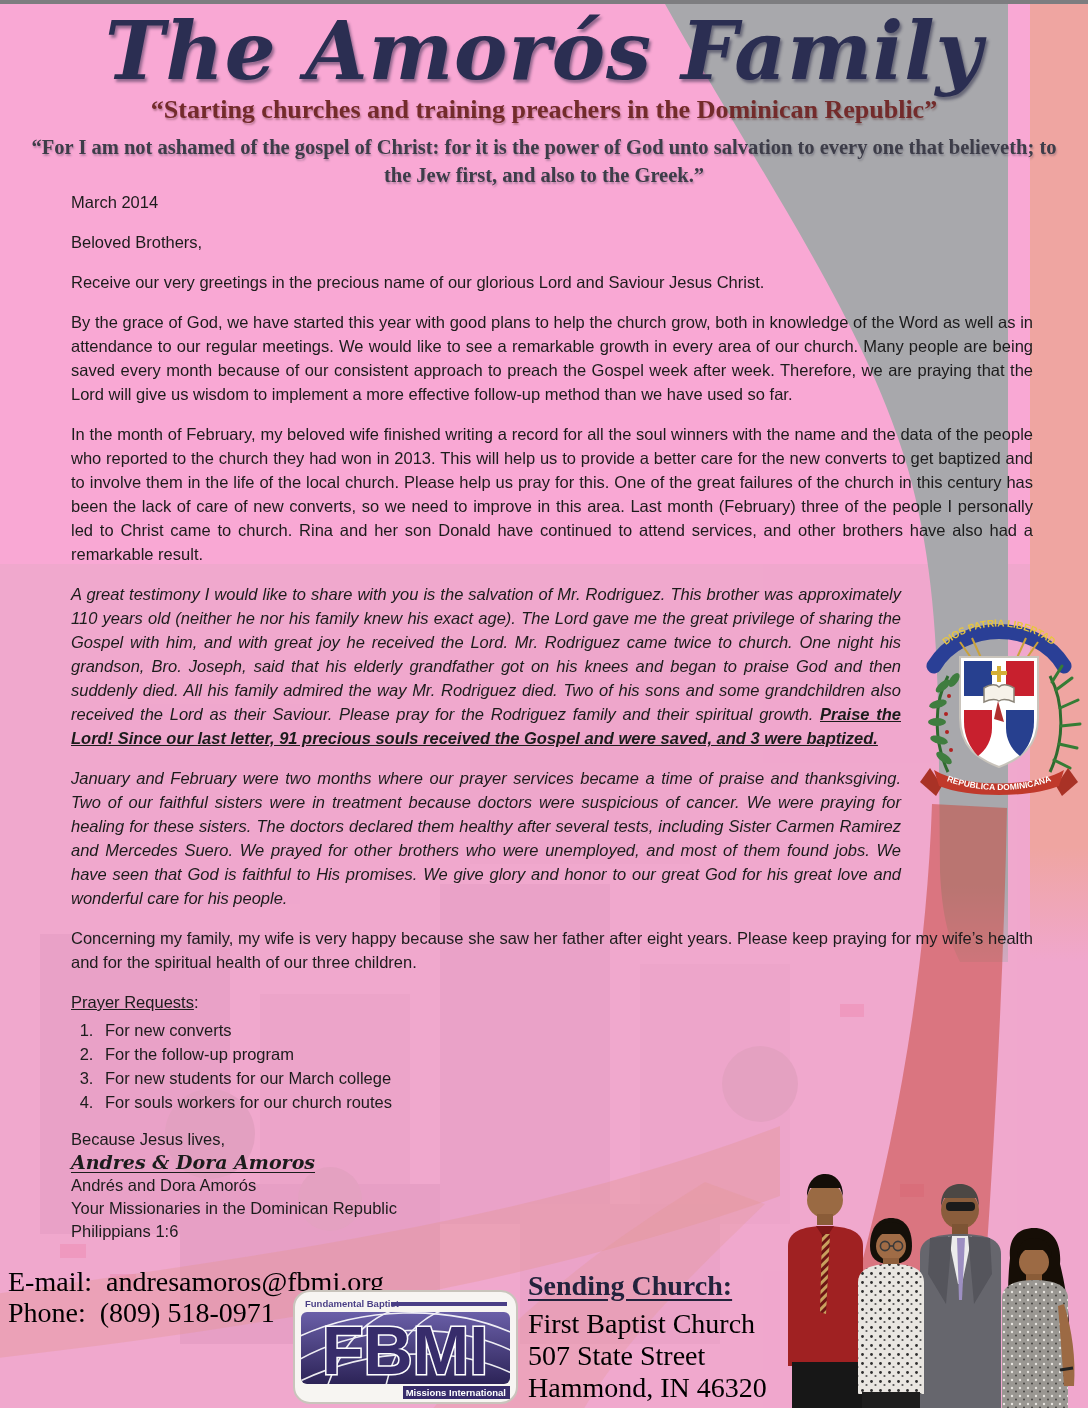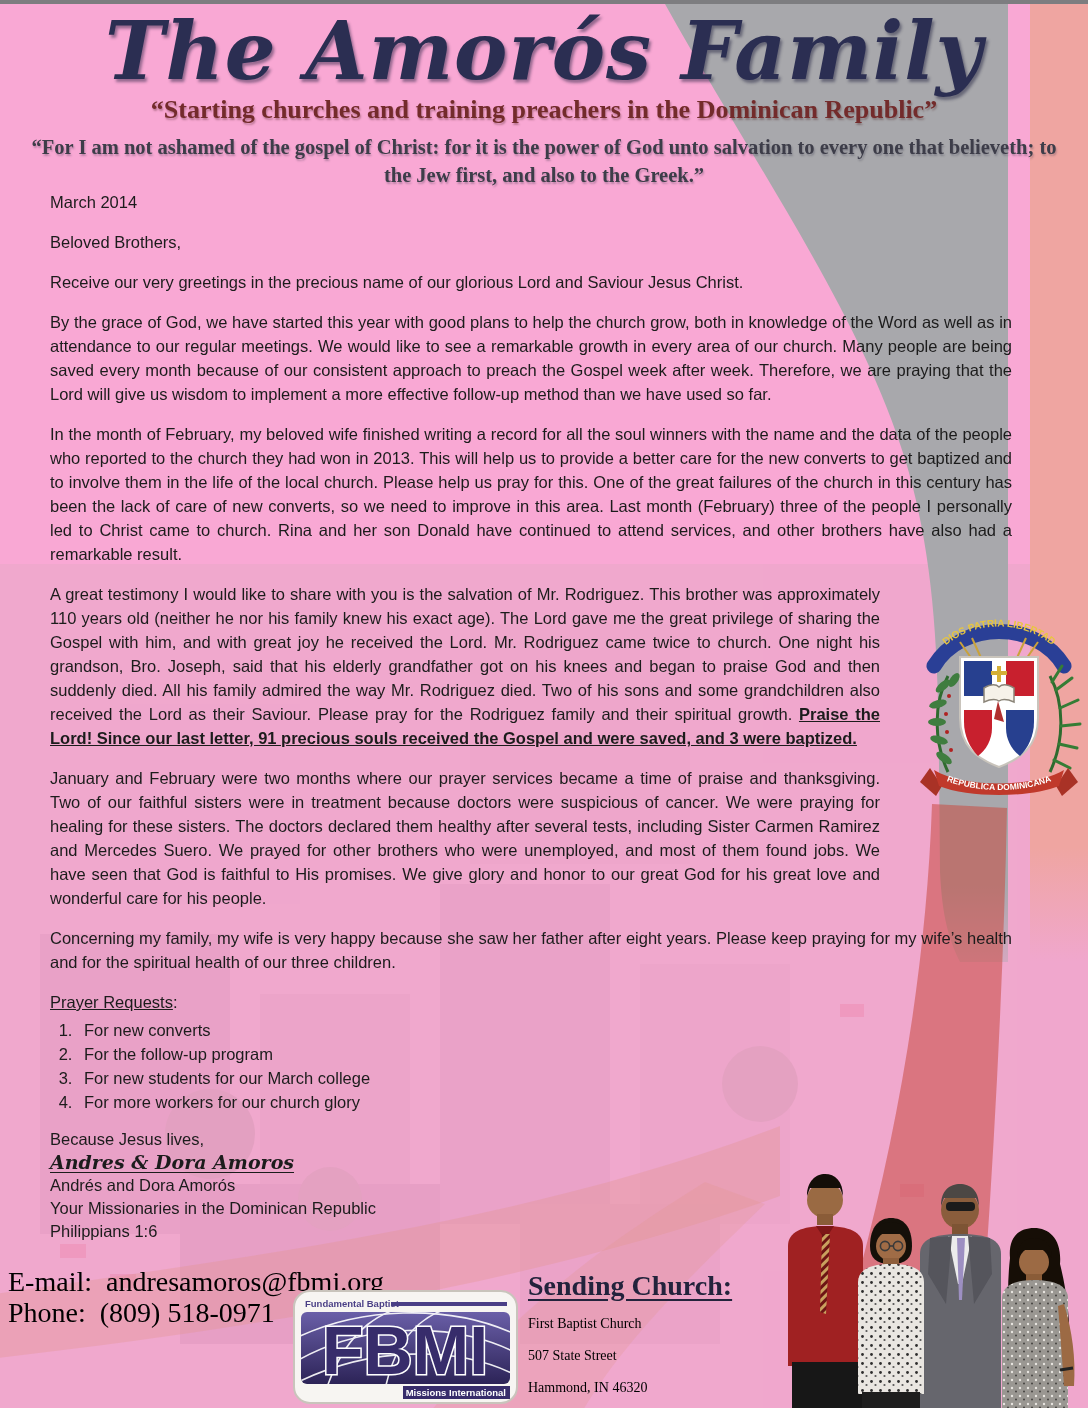--- a/index.html
+++ b/index.html
@@ -25,45 +25,45 @@
   }
   .verse {
     font-family:"Liberation Serif", serif; font-weight:bold;
     font-size:20.5px; line-height:1.38; color:#3d3d49;
     max-width:1052px; margin:8px auto 0;
     text-shadow:1px 2px 2px rgba(45,45,65,0.3);
   }
 
   
   .content {
-    position:absolute; left:50px; top:186px; width:962px; z-index:3;
+    position:absolute; left:71px; top:186px; width:962px; z-index:3;
     color:#1c1c1c; font-size:16.5px; line-height:24px;
   }
   .content p { margin:0 0 16px; }
   .just { text-align:justify; }
-  .narrow { padding-right:132px; }
+  .narrow { padding-right:132px;font-style:italic; }
   .bold-ul { font-weight:bold; text-decoration:underline; }
   .u { text-decoration:underline; }
   ol.prayer { margin:0 0 14px; padding-left:27px; }
   ol.prayer li { padding-left:7px; line-height:24px; }
   .closing p { margin:0; line-height:23px; }
   .sig-script {
     font-family:"DejaVu Serif", serif; font-style:italic; font-weight:bold;
     font-size:19px; text-decoration:underline; text-underline-offset:3px;
   }
 
   
   .contact { position:absolute; left:8px; top:1262px; z-index:3;
     font-family:"Liberation Serif", serif; color:#000; }
   .f-head { font-size:28px; font-weight:bold; color:#23233c;
     text-decoration:underline; text-underline-offset:4px; margin-bottom:6px; }
   .f-line { font-size:28px; line-height:31px; }
   .sending { position:absolute; left:528px; top:1266px; z-index:3;
     font-family:"Liberation Serif", serif; color:#000; }
-  .sending .f-line { font-size:14px; line-height:32px; }
+  .sending .f-line { font-size:28px; line-height:32px; }
 
   .emblem  { position:absolute; left:916px; top:596px; z-index:2; }
   .fbmi    { position:absolute; left:293px; top:1286px; z-index:3; }
   .family  { position:absolute; left:770px; top:1150px; z-index:2; }
 </style>
 </head>
 <body>
 
 <div class="page">
 
@@ -207,21 +207,21 @@
     <p class="just">In the month of February, my beloved wife finished writing a record for all the soul winners with the name and the data of the people who reported to the church they had won in 2013. This will help us to provide a better care for the new converts to get baptized and to involve them in the life of the local church. Please help us pray for this. One of the great failures of the church in this century has been the lack of care of new converts, so we need to improve in this area. Last month (February) three of the people I personally led to Christ came to church. Rina and her son Donald have continued to attend services, and other brothers have also had a remarkable result.</p>
     <p class="just narrow"><span>A great testimony I would like to share with you is the salvation of Mr. Rodriguez. This brother was approximately 110 years old (neither he nor his family knew his exact age). The Lord gave me the great privilege of sharing the Gospel with him, and with great joy he received the Lord. Mr. Rodriguez came twice to church. One night his grandson, Bro. Joseph, said that his elderly grandfather got on his knees and began to praise God and then suddenly died. All his family admired the way Mr. Rodriguez died. Two of his sons and some grandchildren also received the Lord as their Saviour. Please pray for the Rodriguez family and their spiritual growth. </span><span class="bold-ul">Praise the Lord! Since our last letter, 91 precious souls received the Gospel and were saved, and 3 were baptized.</span></p>
     <p class="just narrow">January and February were two months where our prayer services became a time of praise and thanksgiving.  Two of our faithful sisters were in treatment because doctors were suspicious of cancer. We were praying for healing for these sisters. The doctors declared them healthy after several tests, including Sister Carmen Ramirez and Mercedes Suero.  We prayed for other brothers who were unemployed, and most of them found jobs. We have seen that God is faithful to His promises. We give glory and honor to our great God for his great love and wonderful care for his people.</p>
     <p class="just">Concerning my family, my wife is very happy because she saw her father after eight years. Please keep praying for my wife’s health and for the spiritual health of our three children.</p>
 
     <p style="margin-bottom:4px;"><span class="u">Prayer Requests</span><span>:</span></p>
     <ol class="prayer">
       <li>For new converts</li>
       <li>For the follow-up program</li>
       <li>For new students for our March college</li>
-      <li>For more workers for our church glory</li>
+      <li>For souls workers for our church routes</li>
     </ol>
 
     <div class="closing">
       <p>Because Jesus lives,</p>
       <p class="sig-script">Andres &amp; Dora Amoros</p>
       <p>Andrés and Dora Amorós</p>
       <p>Your Missionaries in the Dominican Republic</p>
       <p>Philippians 1:6</p>
     </div>
   </div>

